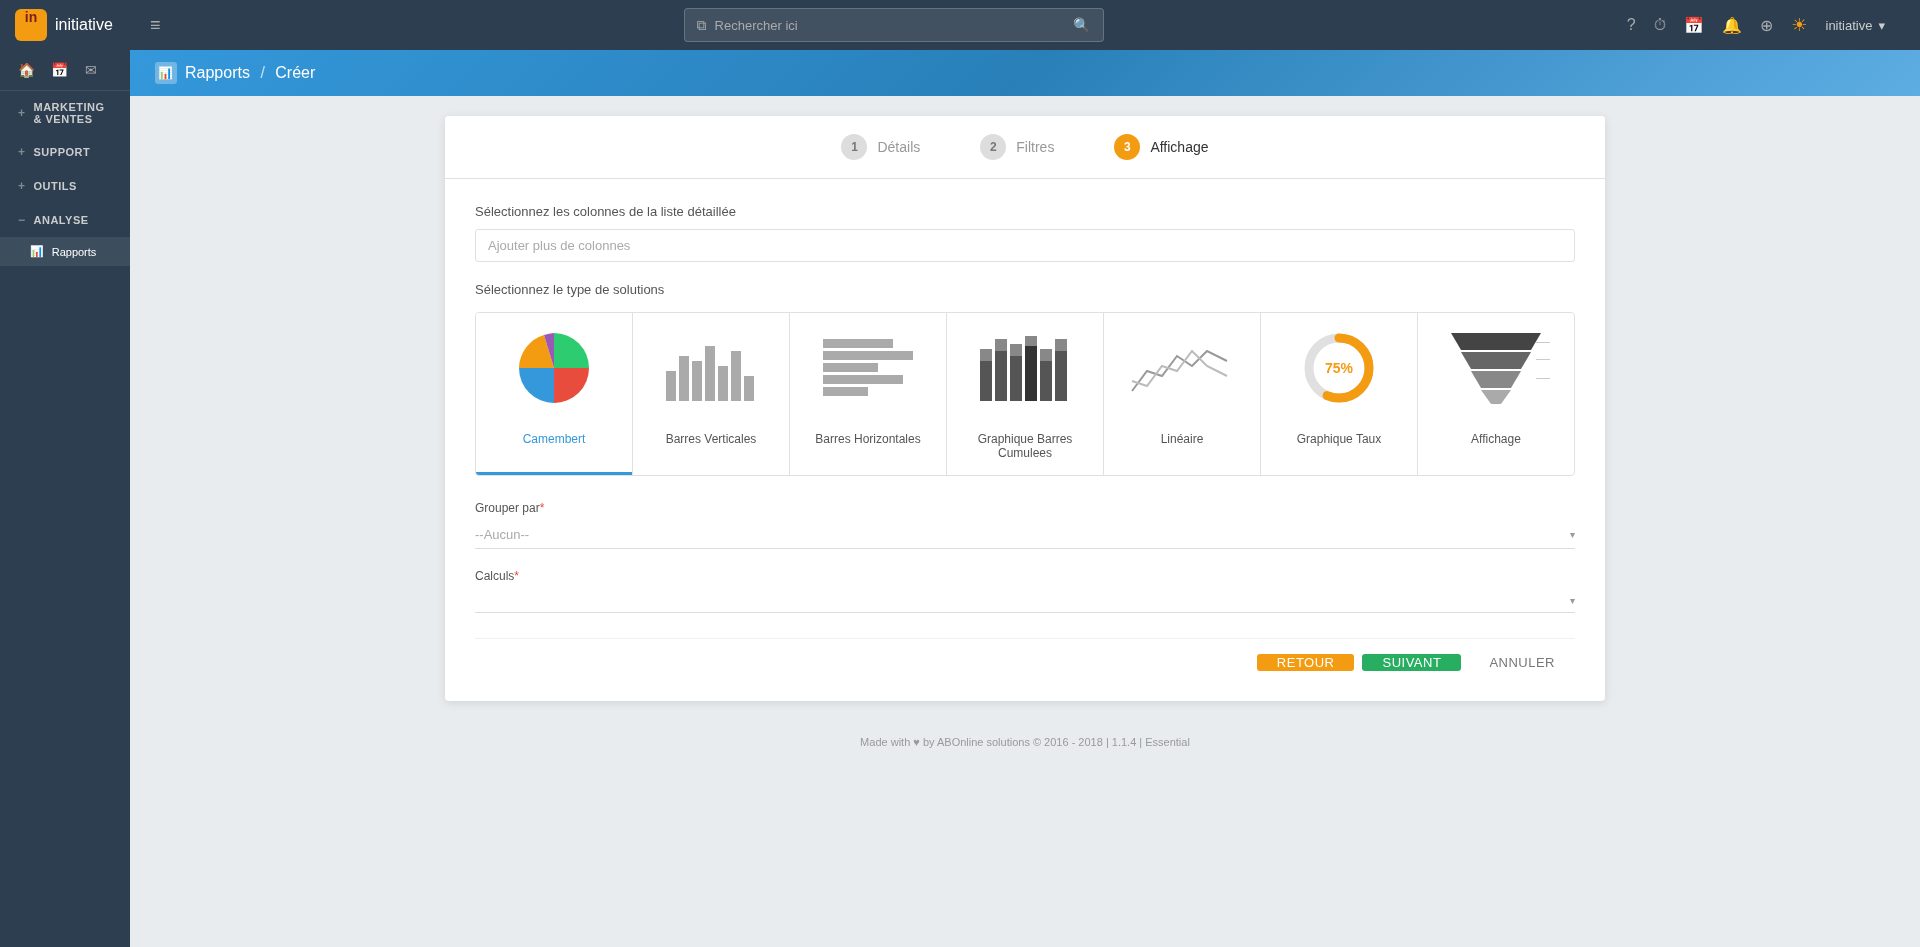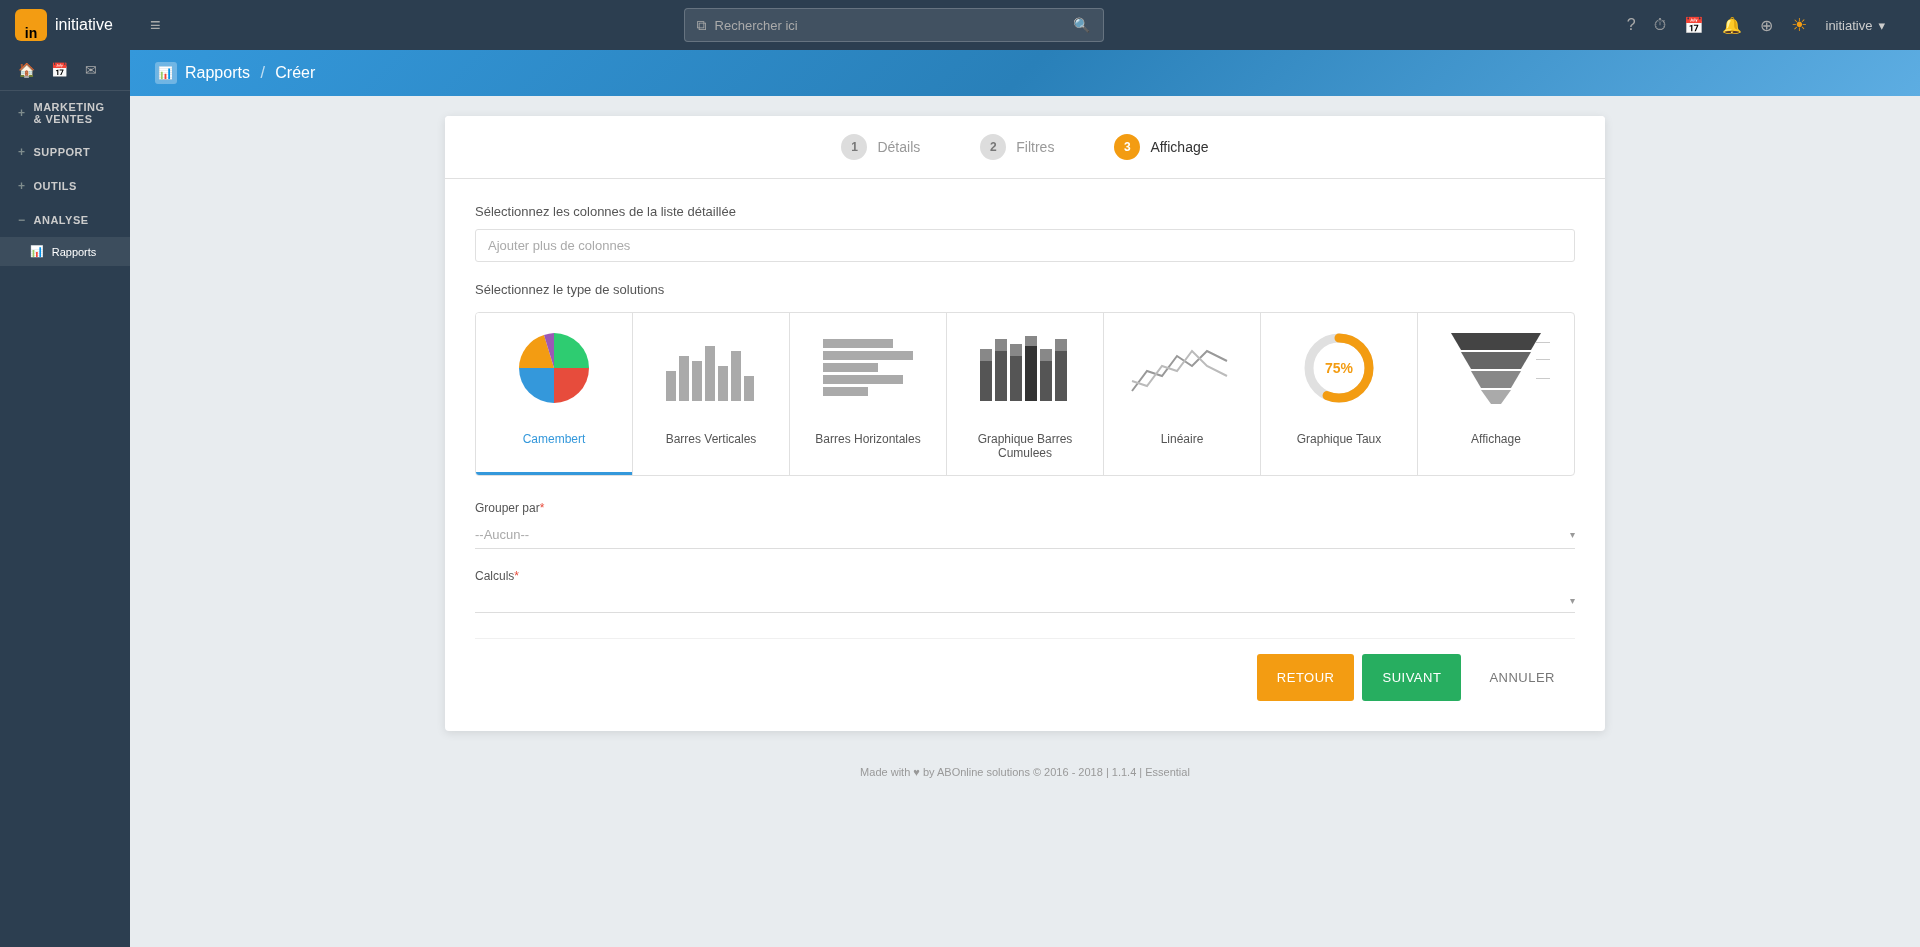--- a/index.html
+++ b/index.html
@@ -8,22 +8,22 @@
     
     .top-navbar {
       position: fixed; top: 0; left: 0; right: 0; height: 50px;
       background: #2c3e50; display: flex; align-items: center; z-index: 100;
     }
     .top-navbar .logo-area {
       width: 130px; display: flex; align-items: center; padding: 0 15px; gap: 8px;
     }
     .top-navbar .logo-icon {
       width: 32px; height: 32px; background: #f39c12; border-radius: 6px;
-      display: flex; align-items: flex-end; justify-content: center;
-      color: #000000; font-weight: bold; font-size: 14px;
+      display: flex; align-items: flex-start; justify-content: center;
+      color: #7f1d1d; font-weight: bold; font-size: 14px;
     }
     .top-navbar .logo-text { color: white; font-size: 16px; font-weight: 300; }
     .top-navbar .hamburger {
       padding: 0 20px; color: #aaa; cursor: pointer; font-size: 18px;
     }
     .top-navbar .search-area {
       flex: 1; display: flex; justify-content: center;
     }
     .top-navbar .search-box {
       width: 420px; height: 34px; background: rgba(255,255,255,0.1);
@@ -165,21 +165,21 @@
       display: flex; justify-content: space-between; align-items: center;
     }
     .field-select .arrow { color: #999; font-size: 10px; }
 
     
     .form-actions {
       display: flex; justify-content: flex-end; gap: 8px;
       padding-top: 15px; border-top: 1px solid #f0f0f0;
     }
     .btn {
-      padding: 16px 20px; border: none; border-radius: 3px;
+      padding: 1px 20px; border: none; border-radius: 3px;
       font-size: 13px; font-weight: 500; cursor: pointer; letter-spacing: 0.5px;
     }
     .btn-back { background: #f39c12; color: white; }
     .btn-next { background: #27ae60; color: white; }
     .btn-cancel { background: transparent; color: #777; border: none; font-size: 13px; }
 
     
     .page-footer {
       text-align: center; padding: 15px; font-size: 11px; color: #999;
       margin-top: 20px;

